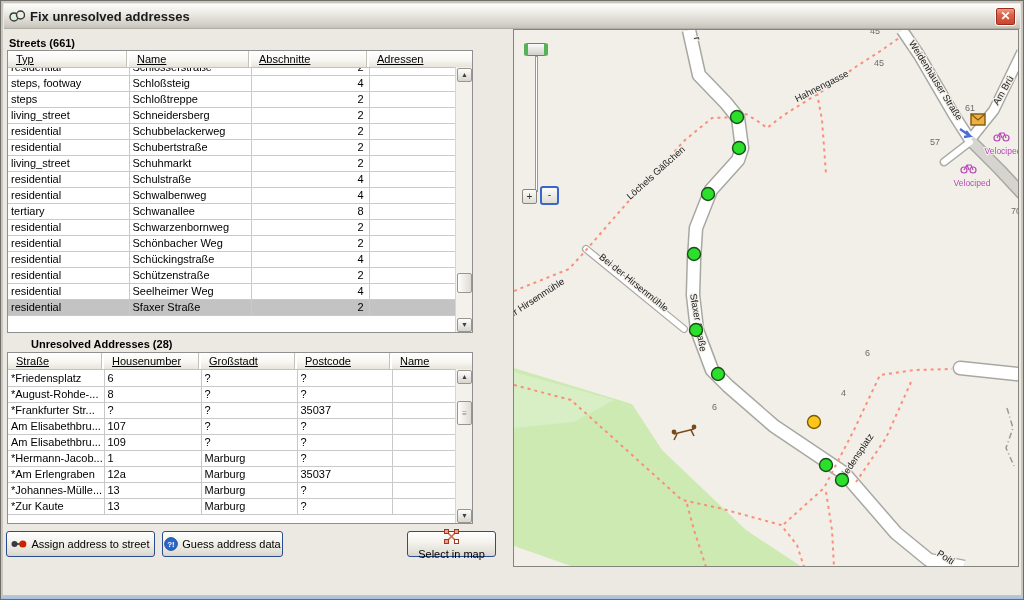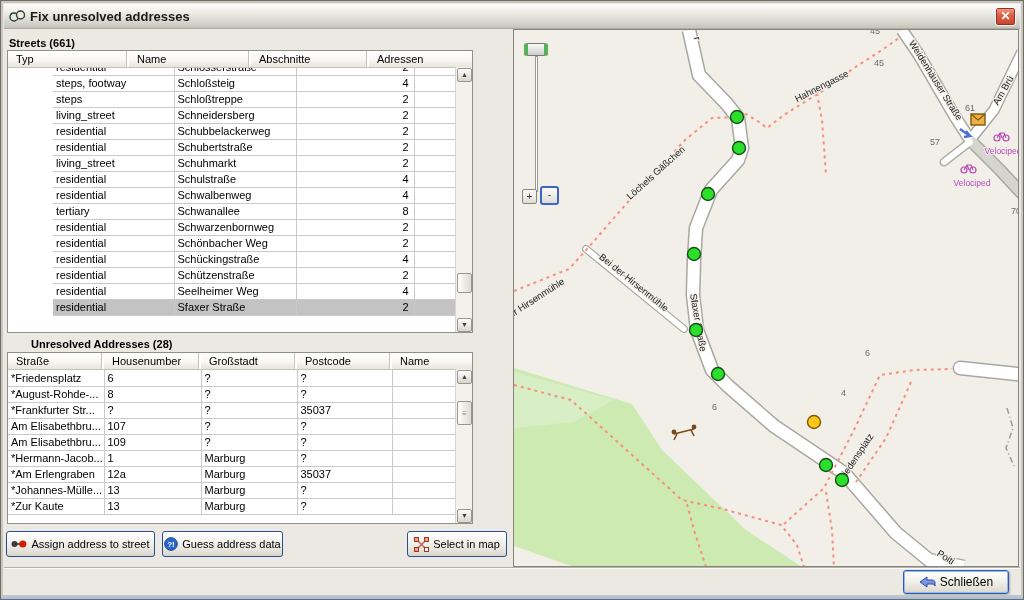--- a/index.html
+++ b/index.html
@@ -12,21 +12,21 @@
     background:linear-gradient(180deg,#fdfdfc 0%,#e9e7e1 45%,#d2cfc7 85%,#c5c2ba 100%);
     border-bottom:1px solid #b0ada4; display:flex; align-items:center; padding:8px 5px; }
   #title-text { font-size:13px; font-weight:bold; color:#1a1a1a; margin-left:5px; }
   #close-btn { position:absolute; right:4px; top:3px; width:21px; height:19px; border-radius:3px;
     background:linear-gradient(180deg,#f0a492 0%,#dd6249 40%,#c8422c 100%);
     border:1px solid #fff; box-shadow:inset 0 0 0 1px #9c2c1a; color:#fff; font-weight:bold;
     font-size:12px; text-align:center; line-height:17px; cursor:pointer; }
 
   
   .group-title { position:absolute; left:8px; font-size:11px; font-weight:bold; color:#000; }
-  .tbl-frame { position:absolute; left:6px; width:466px; background:#fff; border:1px solid #8f8f8f; overflow:hidden; }
+  .tbl-frame { position:absolute; left:6px; width:466px; background:#fff; border:1px solid #8f8f8f; overflow:hidden;text-decoration:underline; }
   table { border-collapse:collapse; table-layout:fixed; width:484px; font-size:11px; }
   th { height:16px; font-weight:normal; text-align:left; padding:0 0 0 8px; overflow:hidden; white-space:nowrap;
        background:linear-gradient(180deg,#ffffff 0%,#f8f7f3 55%,#e7e4db 100%);
        border-bottom:1px solid #c6c2b8; box-shadow:inset -2px 0 0 #fff, inset -3px 0 0 #c6c2b8; }
   td { height:16px; padding:0 3px 0 3px; border-right:1px solid #c9c9c9; border-bottom:1px solid #c9c9c9;
        overflow:hidden; white-space:nowrap; background:#fff; }
   tr.selected td { background:#c3c3c3; }
   .t-streets td:nth-child(3), .t-streets td:nth-child(4) { text-align:right; padding-right:5px; }
   .t-addr tr.selected td:first-child { outline:1px dotted #4a4a4a; outline-offset:-2px; }
   .rows-clip { position:absolute; left:0; overflow:hidden; }
@@ -97,21 +97,21 @@
         </colgroup>
       <thead>
           <tr>
         <th>Typ</th>
         <th>Name</th>
         <th>Abschnitte</th>
         <th>Adressen</th>
       </tr>
         </thead>
     </table>
-    <div class="rows-clip" style="top:17px; height:265px; width:484px;padding-left:45px;">
+    <div class="rows-clip" style="top:17px; height:265px; width:484px;">
       <table class="t-streets" style="margin-top:-9px;">
         <colgroup>
             <col style="width:121px">
             <col style="width:122px">
             <col style="width:118px">
             <col style="width:123px">
           </colgroup>
         <tbody>
             <tr>
               <td>residential</td>
@@ -333,21 +333,21 @@
 
   <button class="xp-btn" style="left:161px; top:530px; width:121px;">
     <svg width="14" height="14" viewBox="0 0 14 14">
       <circle cx="7" cy="7" r="6.4" fill="#2a66c8" stroke="#1a4090" stroke-width="0.8"></circle>
       <text x="7" y="10" font-size="8" font-weight="bold" fill="#fff" text-anchor="middle" font-family="Liberation Sans, sans-serif">?!</text>
     </svg>
     <span>Guess address data</span>
   </button>
 
 
-  <button class="xp-btn" style="left:406px; top:530px; width:100px;">
+  <button class="xp-btn" style="left:406px; top:530px; width:89px;flex-direction:column;">
     <svg width="15" height="15" viewBox="0 0 15 15">
       <line x1="2" y1="2" x2="13" y2="13" stroke="#cc6a55" stroke-width="1.6"></line>
       <line x1="13" y1="2" x2="2" y2="13" stroke="#cc6a55" stroke-width="1.6"></line>
       <rect x="0.5" y="0.5" width="4" height="4" fill="#e8a090" stroke="#a03820"></rect>
       <rect x="10.5" y="0.5" width="4" height="4" fill="#e8a090" stroke="#a03820"></rect>
       <rect x="0.5" y="10.5" width="4" height="4" fill="#e8a090" stroke="#a03820"></rect>
       <rect x="10.5" y="10.5" width="4" height="4" fill="#fff" stroke="#a03820"></rect>
     </svg>
     <span>Select in map</span>
   </button>
@@ -450,22 +450,14 @@
         <circle cx="300" cy="392" r="6.5" stroke="#7a5a00" fill="#ffc61a"></circle>
       </g>
     </svg>
 
     <div class="mapctl" id="zoom-track"></div>
     <div class="mapctl" id="zoom-handle"></div>
     <div class="mapctl" id="zoom-in">+</div>
     <div class="mapctl" id="zoom-out">-</div>
   </div>
 
-  <div id="bottombar">
-    <button class="xp-btn" id="btn-close-dialog">
-      <svg width="17" height="13" viewBox="0 0 17 13">
-        <path d="M8,1 L8,4 L13,4 C15,4 16,5 16,7 L16,10 C15.5,8.5 14.5,8 13,8 L8,8 L8,11 L1,6 Z" fill="#7a96e0" stroke="#2a4da8" stroke-width="1"></path>
-      </svg>
-      <span>Schließen</span>
-    </button>
-  </div>
   <div id="win-bottom-edge"></div>
 </div>
 
 </body></html>

